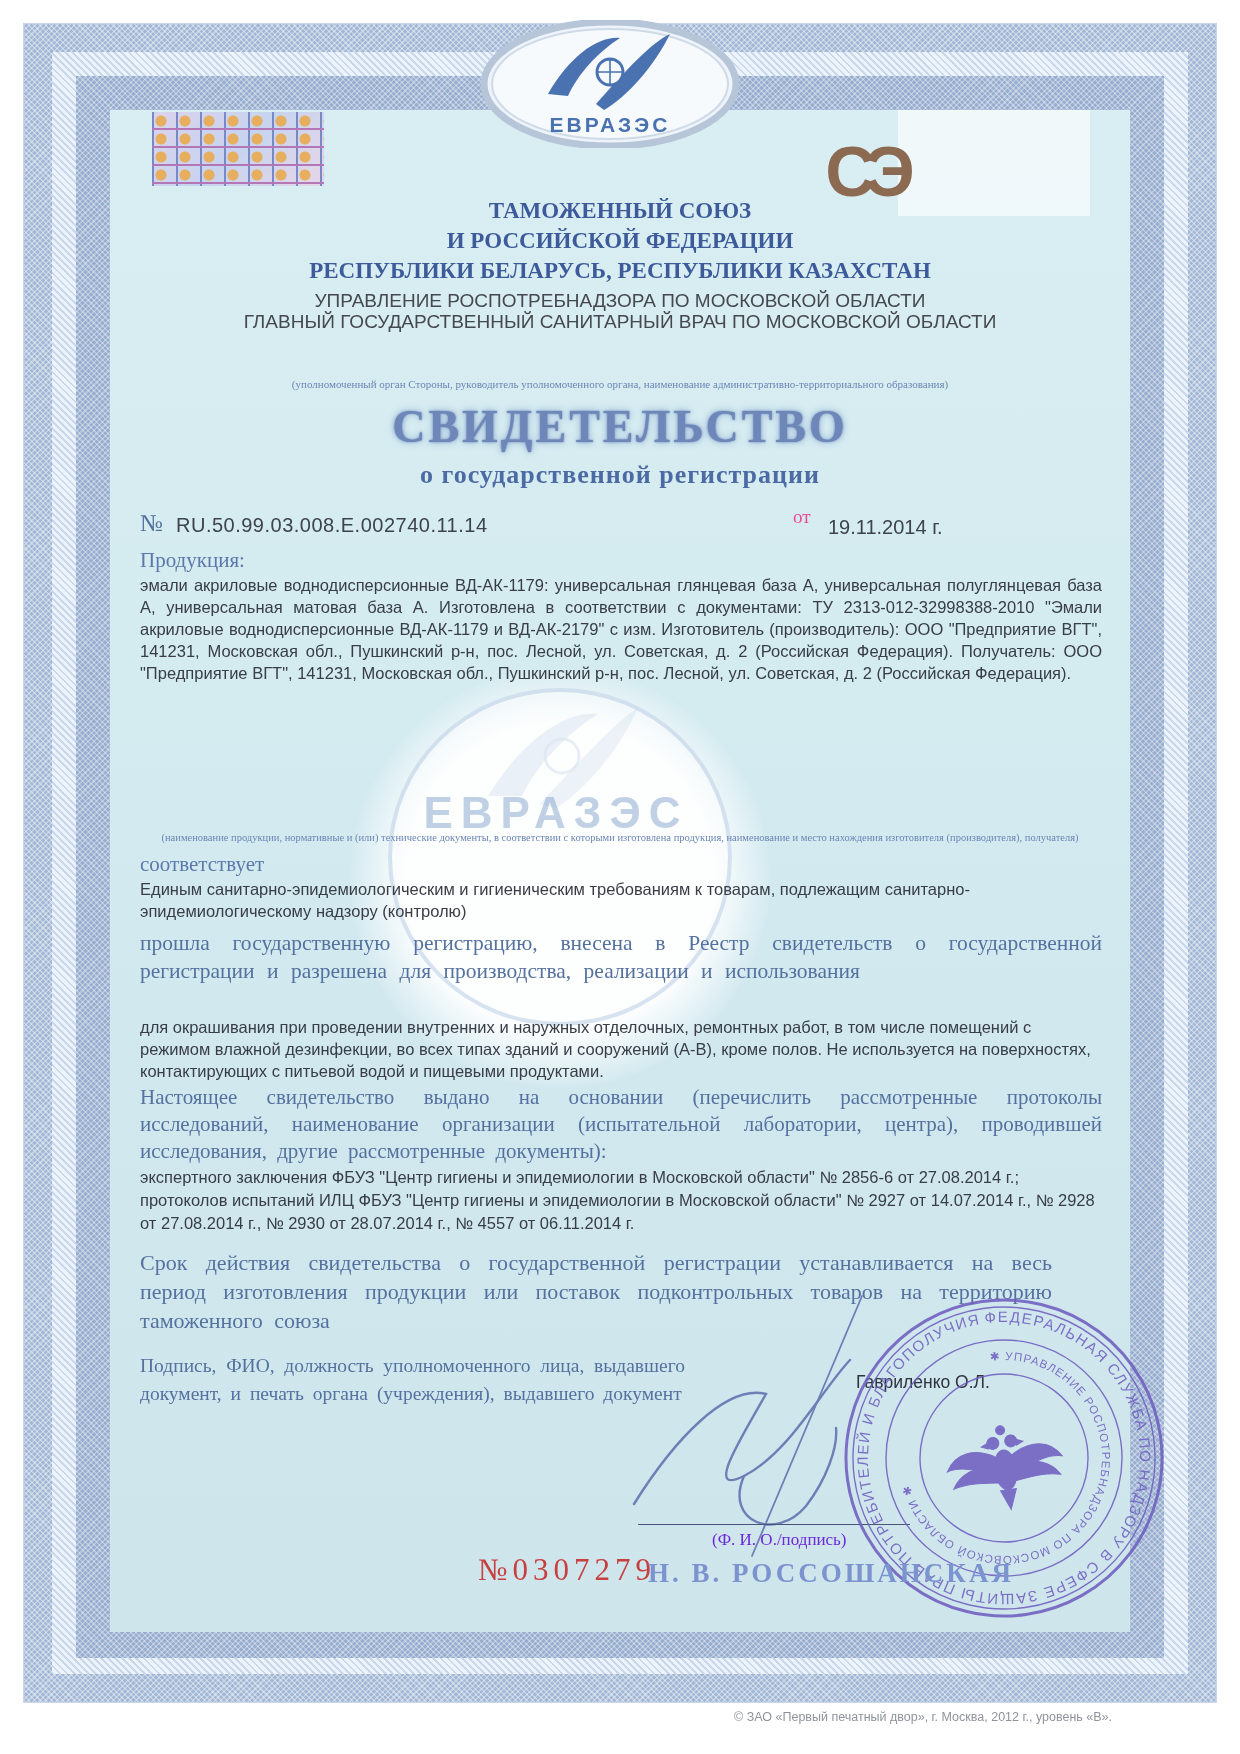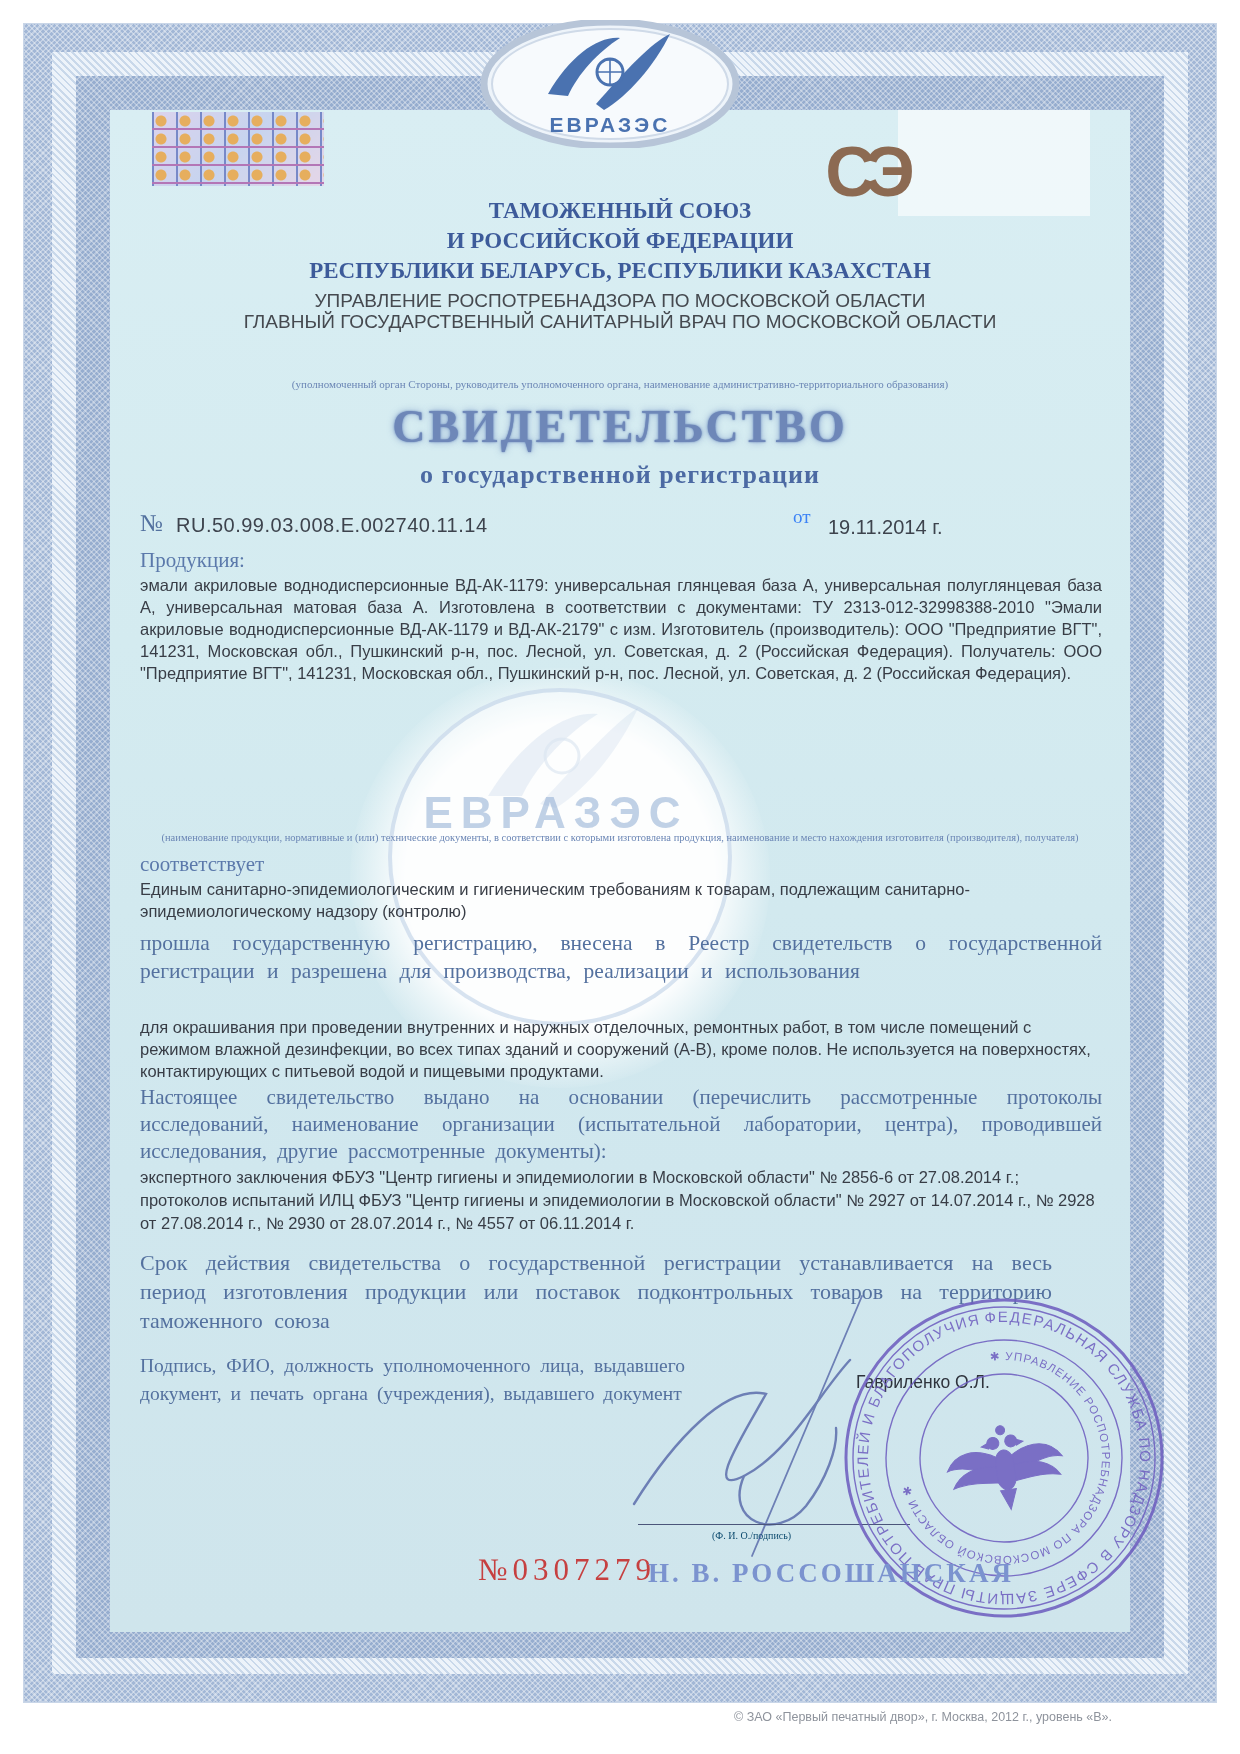--- a/index.html
+++ b/index.html
@@ -55,36 +55,36 @@
     font-size:11px;color:#6b86b5;}
   .doc-title{position:absolute;left:120px;top:400px;width:1000px;text-align:center;
     font-weight:bold;font-size:46px;letter-spacing:3px;color:#6e87b8;
     text-shadow:0 0 7px rgba(110,140,195,.75), 0 0 2px rgba(80,110,170,.9);}
   .doc-sub{position:absolute;left:120px;top:460px;width:1000px;text-align:center;
     font-weight:bold;font-size:26px;letter-spacing:1px;color:#4c6aa3;}
   
   .num-label{position:absolute;left:140px;top:510px;font-size:24px;color:#53719f;}
   .num-value{position:absolute;left:176px;top:514px;font-family:"Liberation Sans",sans-serif;
     font-size:20px;color:#3d434d;letter-spacing:.5px;text-align:center;}
-  .date-label{position:absolute;left:793px;top:506px;font-size:19px;color:#3b82f6;}
+  .date-label{position:absolute;left:793px;top:506px;font-size:19px;color:#ec4899;}
   .date-value{position:absolute;left:828px;top:516px;font-family:"Liberation Sans",sans-serif;
     font-size:20px;color:#3d434d;}
   
   .serif-h{font-size:21px;color:#5b79ab;}
   .sans-p{font-family:"Liberation Sans",sans-serif;font-size:16.5px;line-height:22px;color:#383d46;
     text-align:justify;}
   .serif-p{font-size:21.5px;line-height:27.5px;color:#54719f;text-align:justify;word-spacing:7px;}
   .pos{position:absolute;}
   .fine{font-size:10.5px;color:#6b86b5;text-align:center;}
   
   .sign-note{position:absolute;left:140px;top:1352px;width:545px;
     font-size:19.5px;line-height:28px;color:#54719f;text-align:justify;word-spacing:4px;}
   .sig-svg{position:absolute;left:600px;top:1288px;}
   .sig-line{position:absolute;left:638px;top:1524px;width:272px;border-top:1.6px solid #4b557a;}
-  .sig-caption{position:absolute;left:712px;top:1530px;font-size:10px;color:#0c4a6e;}
+  .sig-caption{position:absolute;left:712px;top:1530px;font-size:17px;color:#6d28d9;}
   .signer{position:absolute;left:856px;top:1372px;font-family:"Liberation Sans",sans-serif;
     font-size:17.5px;color:#2e333c;}
   .stamp{position:absolute;left:836px;top:1290px;opacity:.88;transform:rotate(-8deg);}
   .serial{position:absolute;left:478px;top:1552px;font-size:31px;color:#c64040;letter-spacing:5px;}
   .stamped-name{position:absolute;left:648px;top:1558px;font-weight:bold;font-size:27px;
     letter-spacing:3px;color:#7b93cf;}
   .footer{position:absolute;right:128px;top:1710px;font-family:"Liberation Sans",sans-serif;
     font-size:12.5px;color:#8e939c;}
 </style>
 </head>

